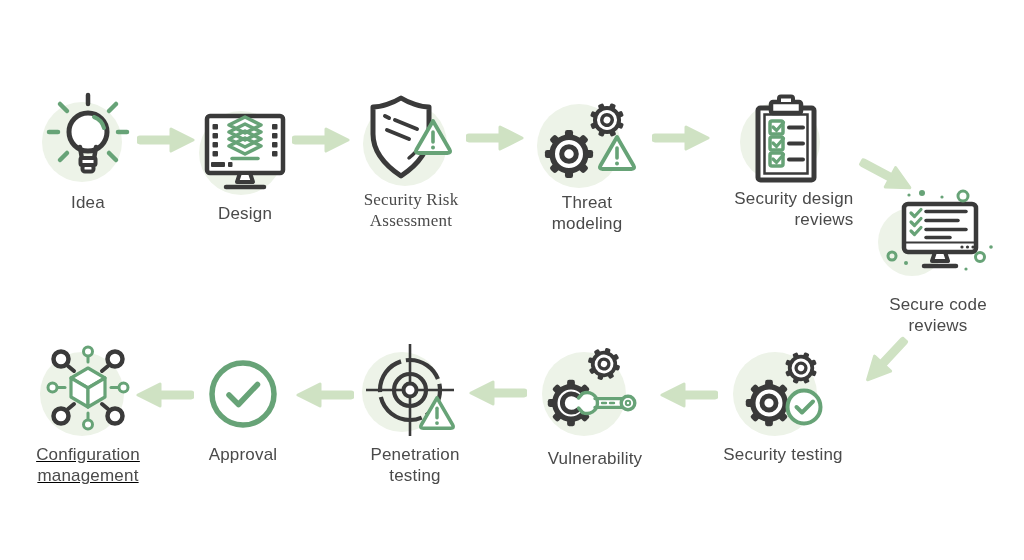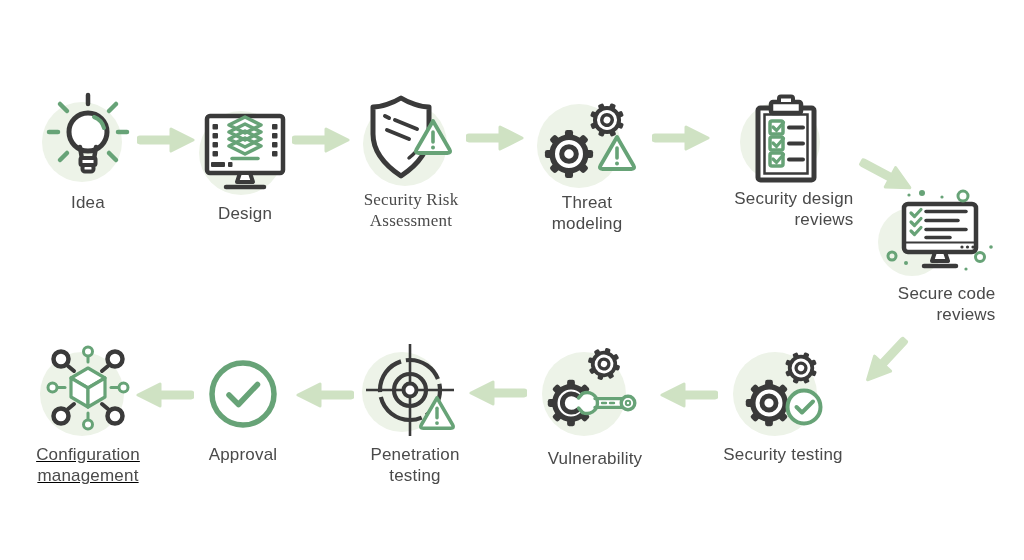--- a/index.html
+++ b/index.html
@@ -200,21 +200,21 @@
           <circle cx="31" cy="11" r="1.6" fill="#67a377"></circle>
           <circle cx="64" cy="13" r="1.6" fill="#67a377"></circle>
           <circle cx="14" cy="72" r="4" fill="none" stroke="#67a377" stroke-width="3"></circle>
           <circle cx="28" cy="79" r="2" fill="#67a377"></circle>
           <circle cx="102" cy="73" r="4.5" fill="none" stroke="#67a377" stroke-width="3"></circle>
           <circle cx="113" cy="63" r="1.8" fill="#67a377"></circle>
           <circle cx="88" cy="85" r="1.6" fill="#67a377"></circle>
         </g>
       </svg>
     </div>
-    <div class="label" style="margin-top:3px;max-width:115px;text-align:right;">Secure code reviews</div>
+    <div class="label" style="margin-top:14px;max-width:115px;">Secure code reviews</div>
   </div>
 
   <div class="stage" style="left:698px;top:342px;justify-content:space-between;">
     <div class="icon-wrap">
       <svg width="100" height="96" viewBox="0 0 100 96">
         <circle cx="42" cy="52" r="42" fill="#edf3e8"></circle>
         <use href="#gear8" transform="translate(36,61) scale(1.08)"></use>
         <use href="#gear8" transform="translate(68,26) scale(0.75) rotate(22)"></use>
         <circle cx="71" cy="65" r="16.5" fill="#ffffff" stroke="#67a377" stroke-width="4"></circle>
         <path d="M63.5 65 l5.5 5.5 l11 -11" fill="none" stroke="#67a377" stroke-width="4" stroke-linecap="round" stroke-linejoin="round"></path>

